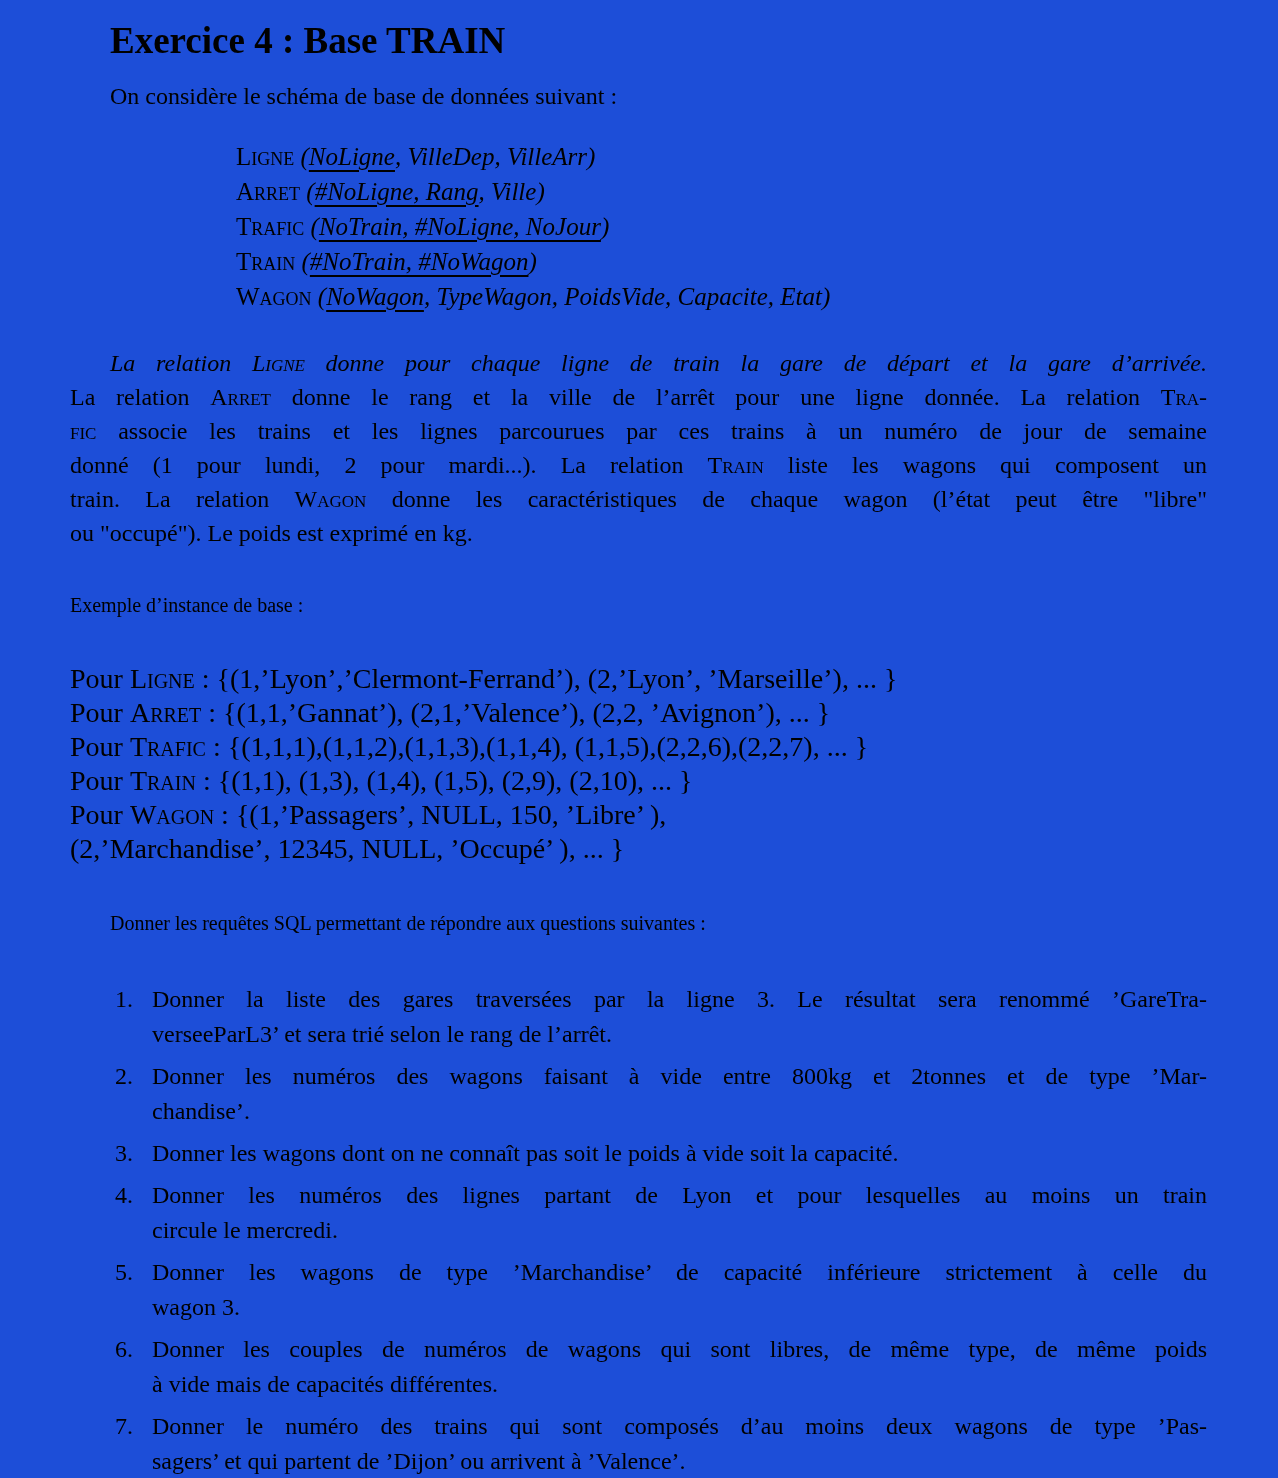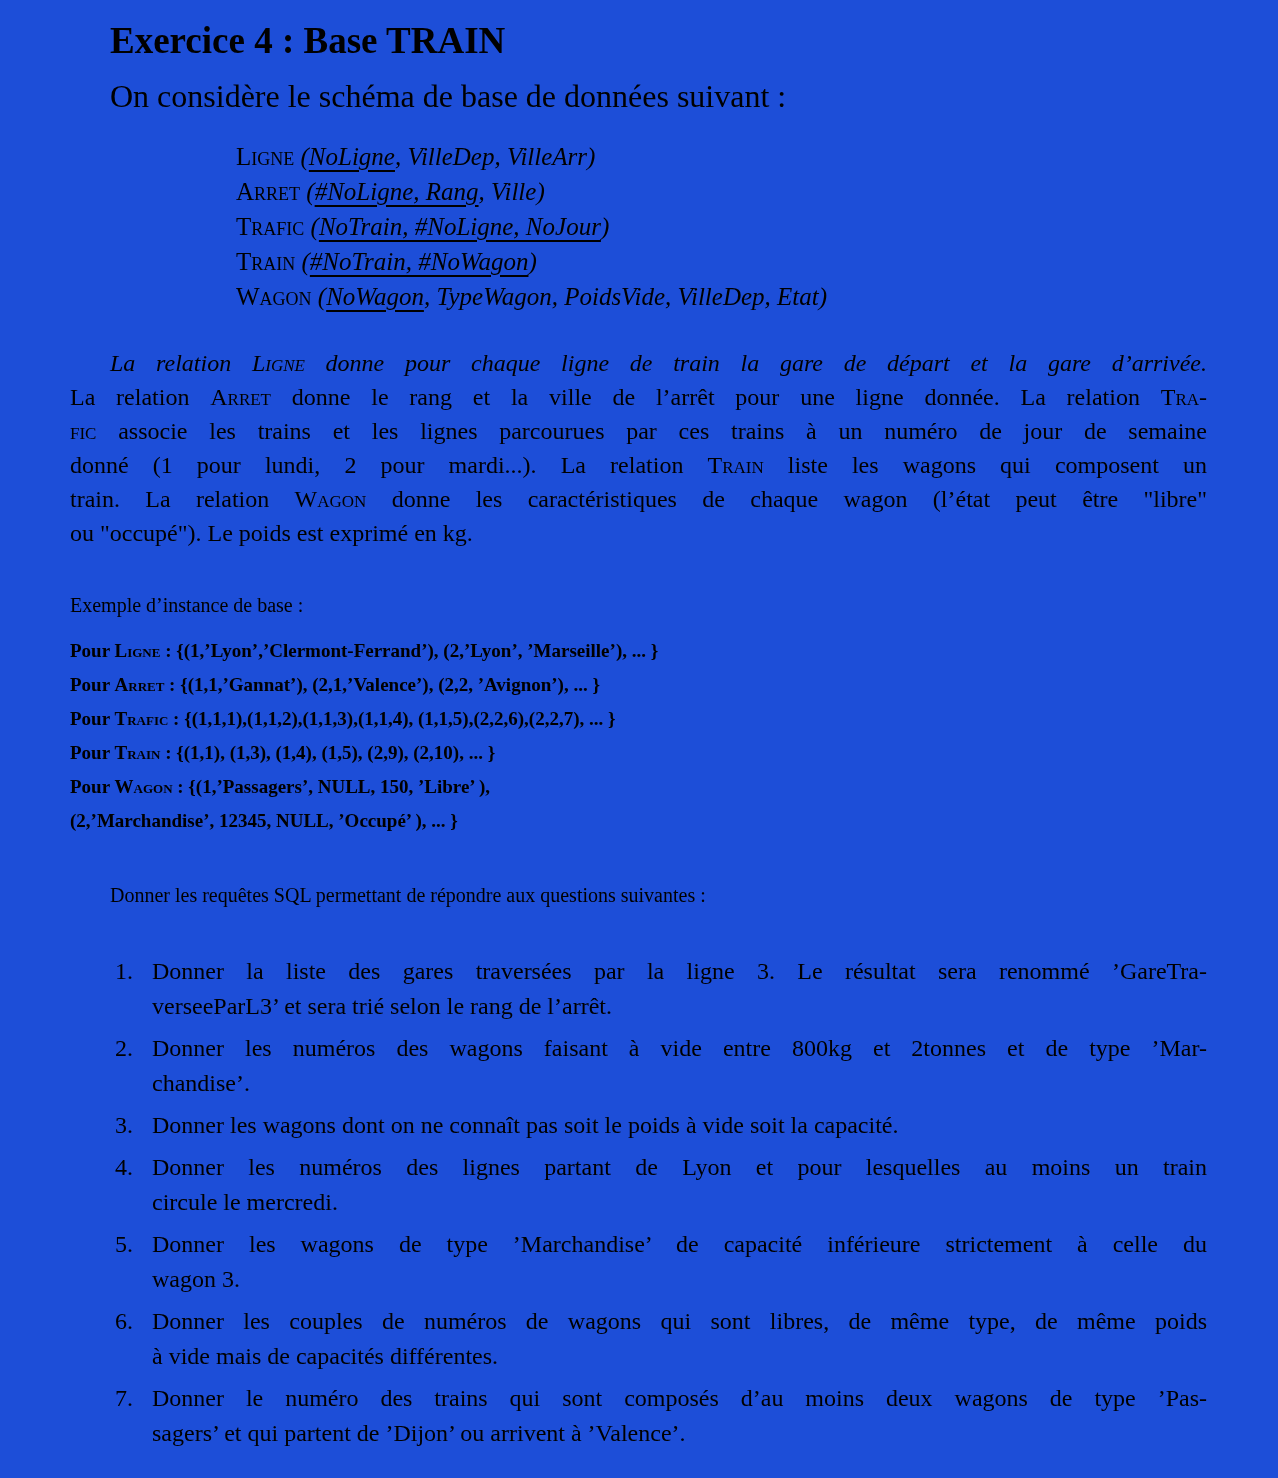--- a/index.html
+++ b/index.html
@@ -15,45 +15,44 @@
     overflow: hidden;
   }
   .title {
     font-size: 37px;
     font-weight: bold;
     margin: 0 0 0 40px;
     line-height: 1.15;
   }
   .intro {
     margin-top: 16px;
-    font-size: 32px;
+    font-size: 24px;
     line-height: 34px;
     text-indent: 40px;
   }
   .schema {
     margin: 26px 0 8px 166px;
     font-size: 25px;
     line-height: 35px;
   }
   .desc {
     margin-top: 32px;
     font-size: 24px;
     line-height: 34px;
   }
   .desc .line:first-child { text-indent: 40px; font-style: italic; }
   .example {
     margin-top: 38px;
     font-size: 20px;
     line-height: 34px;
   }
   .instances {
-    margin-top: 12px;
-    font-size: 19px;
+    margin-top: 40px;
+    font-size: 28px;
     line-height: 34px;
-    font-weight: bold;
   }
   .qintro {
     margin-top: 40px;
     font-size: 20px;
     line-height: 34px;
     text-indent: 40px;
   }
   .questions {
     margin-top: 42px;
     font-size: 24px;
@@ -82,21 +81,21 @@
 <div class="page">
   <h1 class="title">Exercice 4 : Base TRAIN</h1>
 
   <div class="intro">On considère le schéma de base de données suivant :</div>
 
   <div class="schema">
       <div class="line"><span class="sc">Ligne</span><span> </span><span class="it">(</span><span class="it ul">NoLigne</span><span class="it">, VilleDep, VilleArr)</span></div>
       <div class="line"><span class="sc">Arret</span><span> </span><span class="it">(</span><span class="it ul">#NoLigne, Rang</span><span class="it">, Ville)</span></div>
       <div class="line"><span class="sc">Trafic</span><span> </span><span class="it">(</span><span class="it ul">NoTrain, #NoLigne, NoJour</span><span class="it">)</span></div>
       <div class="line"><span class="sc">Train</span><span> </span><span class="it">(</span><span class="it ul">#NoTrain, #NoWagon</span><span class="it">)</span></div>
-      <div class="line"><span class="sc">Wagon</span><span> </span><span class="it">(</span><span class="it ul">NoWagon</span><span class="it">, TypeWagon, PoidsVide, VilleDep, Etat)</span></div>
+      <div class="line"><span class="sc">Wagon</span><span> </span><span class="it">(</span><span class="it ul">NoWagon</span><span class="it">, TypeWagon, PoidsVide, Capacite, Etat)</span></div>
     </div>
 
   <div class="desc just">
       <div class="line"><span>La relation </span><span class="sc">Ligne</span><span> donne pour chaque ligne de train la gare de départ et la gare d’arrivée.</span></div>
       <div class="line"><span>La relation </span><span class="sc">Arret</span><span> donne le rang et la ville de l’arrêt pour une ligne donnée. La relation </span><span class="sc">Tra-</span></div>
       <div class="line"><span class="sc">fic</span><span> associe les trains et les lignes parcourues par ces trains à un numéro de jour de semaine</span></div>
       <div class="line"><span>donné (1 pour lundi, 2 pour mardi...). La relation </span><span class="sc">Train</span><span> liste les wagons qui composent un</span></div>
       <div class="line"><span>train. La relation </span><span class="sc">Wagon</span><span> donne les caractéristiques de chaque wagon (l’état peut être "libre"</span></div>
       <div class="line"><span>ou "occupé"). Le poids est exprimé en kg.</span></div>
     </div>

